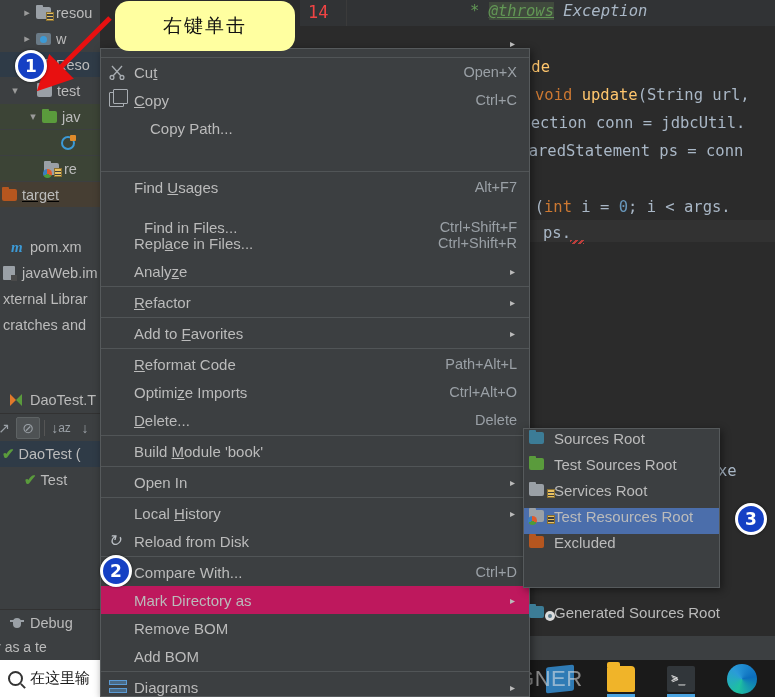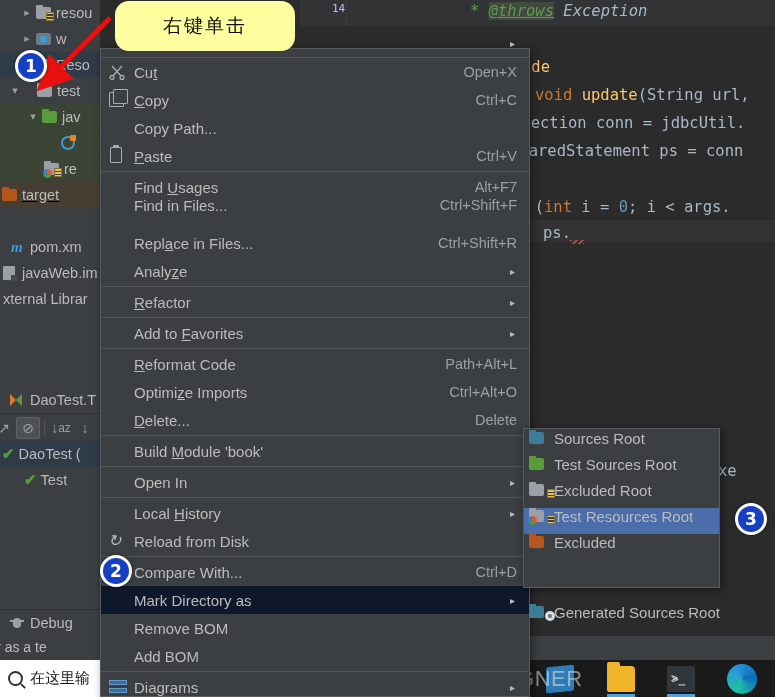--- a/index.html
+++ b/index.html
@@ -14,22 +14,22 @@
   
   .editor {
     position: absolute; left: 0; top: 0; width: 775px; height: 640px;
     background: #2b2b2b;
   }
   .gutter-row {
     position: absolute; left: 300px; top: 0; width: 475px; height: 26px;
     background: #313335;
   }
   .gutter-num {
-    position: absolute; left: 332px; top: 2px;
-    font-family: "DejaVu Sans Mono", monospace; font-size: 11px; color: #c4b5fd;
+    position: absolute; left: 308px; top: 2px;
+    font-family: "DejaVu Sans Mono", monospace; font-size: 17px; color: #ef4444;
   }
   .code-line {
     position: absolute;
     font-family: "DejaVu Sans Mono", monospace;
     font-size: 15.5px;
     white-space: pre;
     color: #a9b7c6;
   }
   .kw { color: #cc7832; }
   .num { color: #6897bb; }
@@ -172,21 +172,21 @@
   .ctx-menu {
     position:absolute; left:100px; top:48px; width:430px; height:649px;
     background:#3c3f41; border:1px solid #565a5c;
     box-shadow: 2px 2px 8px rgba(0,0,0,0.45);
   }
   .ctx-menu-inner{position:relative;width:100%;height:100%;}
   .mi {
     position:absolute; left:0; width:428px; height:28px;
     display:flex; align-items:center; white-space:nowrap;
   }
-  .mi.hl { background:#0f172a; }
+  .mi.hl { background:#be185d; }
   .mi .mi-ico { flex:0 0 30px; height:18px; position:relative; margin-left:3px; }
   .mi .mi-lbl { font-size:15px; color:#bbbbbb; }
   .mi .mi-acc { position:absolute; right:12px; font-size:14.5px; color:#9aa0a6; }
   .mi .mi-arrow { position:absolute; right:14px; font-size:10px; color:#bbbbbb; }
   .mi u { text-decoration: underline; }
   .sep { position:absolute; left:0; width:428px; height:1px; background:#515557; }
 
   
   .ico-cut{position:absolute;left:5px;top:1px;width:16px;height:16px;}
   .ico-copy{position:absolute;left:5px;top:1px;width:15px;height:15px;border:1.5px solid #a8adb2;border-radius:1px;}
@@ -339,20 +339,23 @@
       <span class="ico">
           <i class="iml-ico"></i>
         </span>
       <span class="lbl">javaWeb.im</span>
     </div>
 
     <div class="tree-row" style="top:286px;padding-left:-10px;">
       <span class="lbl">xternal Librar</span>
     </div>
 
+    <div class="tree-row" style="top:312px;padding-left:-10px;">
+      <span class="lbl">cratches and</span>
+    </div>
   </div>
 
   <div class="runner-tabline">
     <span class="ico" style="margin-left:8px;">
         <i class="diamond-ico"></i>
       </span>
     <span style="font-size:14.5px;color:#bbbbbb;margin-left:4px;white-space:nowrap;">DaoTest.T</span>
   </div>
 
   <div class="runner-toolbar">
@@ -424,42 +427,35 @@
       </div>
 
       <div class="mi" style="top:37px;">
         <span class="mi-ico">
             <i class="ico-copy"></i>
           </span>
         <span class="mi-lbl"><u>C</u>opy</span>
         <span class="mi-acc">Ctrl+C</span>
       </div>
 
-      <div class="mi" style="top:65px;">
+      <div class="mi" style="top:65px;gap:16px;">
         <span class="mi-ico"></span>
         <span class="mi-lbl">Copy Path...</span>
       </div>
 
-      <div class="mi" style="top:93px;">
-        <span class="mi-ico">
-            <i class="ico-paste"></i>
-          </span>
-        <span class="mi-lbl"><u>P</u>aste</span>
-        <span class="mi-acc">Ctrl+V</span>
-      </div>
 
       <div class="sep" style="top:122px;"></div>
 
       <div class="mi" style="top:124px;">
         <span class="mi-ico"></span>
         <span class="mi-lbl">Find <u>U</u>sages</span>
         <span class="mi-acc">Alt+F7</span>
       </div>
 
-      <div class="mi" style="top:142px;">
+      <div class="mi" style="top:164px;gap:10px;">
         <span class="mi-ico"></span>
         <span class="mi-lbl">Find in Files...</span>
         <span class="mi-acc">Ctrl+Shift+F</span>
       </div>
 
       <div class="mi" style="top:180px;">
         <span class="mi-ico"></span>
         <span class="mi-lbl">Repl<u>a</u>ce in Files...</span>
         <span class="mi-acc">Ctrl+Shift+R</span>
       </div>
@@ -586,21 +582,21 @@
       <span class="s-ico">
           <i class="fold green"></i>
         </span>
       <span class="s-lbl">Test Sources Root</span>
     </div>
     <div class="smi" style="top:53px;">
       <span class="s-ico">
           <i class="fold gray"></i>
           <i class="res-lines"></i>
         </span>
-      <span class="s-lbl">Excluded Root</span>
+      <span class="s-lbl">Services Root</span>
     </div>
     <div class="smi hl" style="top:79px;">
       <span class="s-ico">
           <i class="fold gray"></i>
           <i class="res-lines"></i>
           <i class="rgb-dot"></i>
         </span>
       <span class="s-lbl">Test Resources Root</span>
     </div>
     <div class="smi" style="top:105px;">

